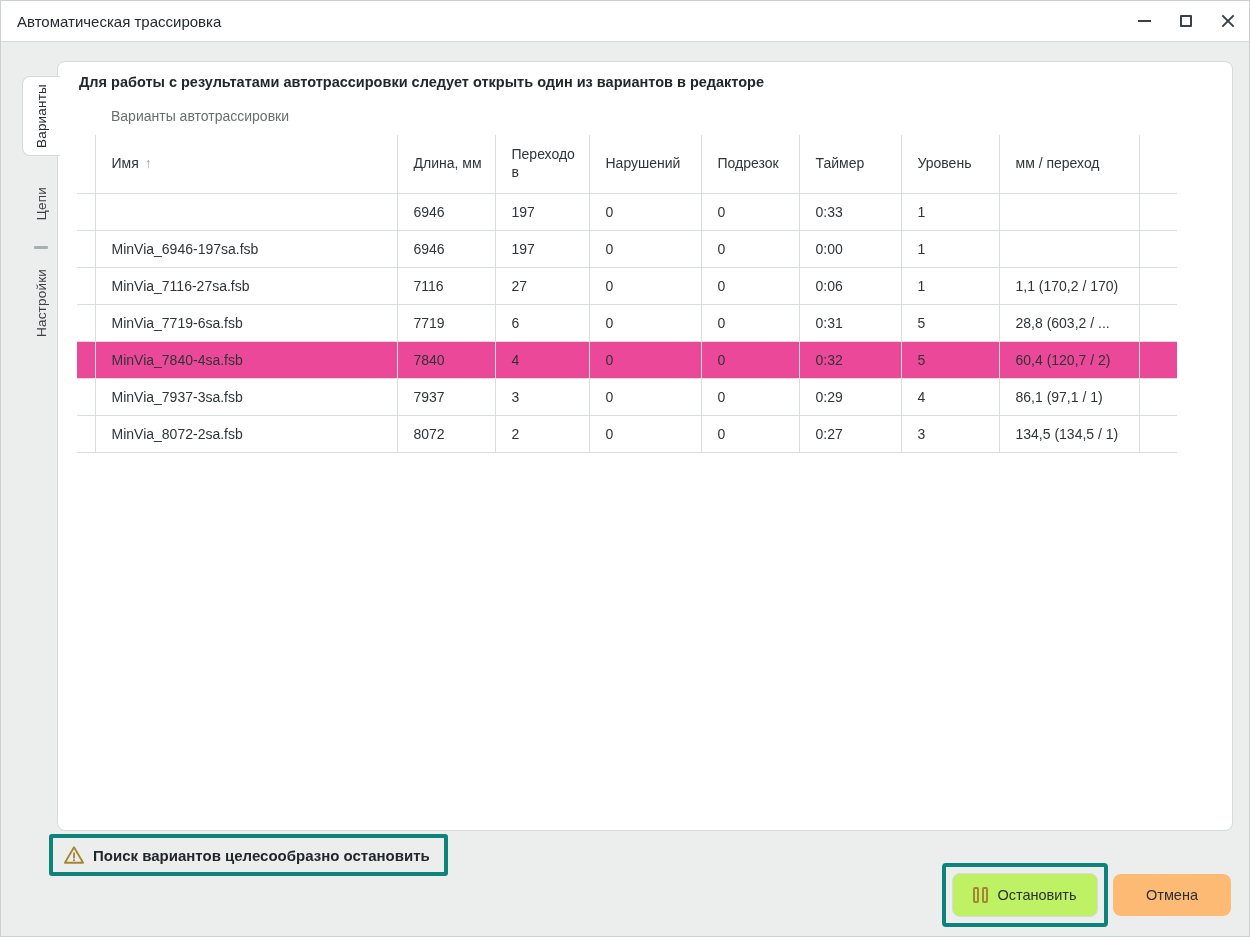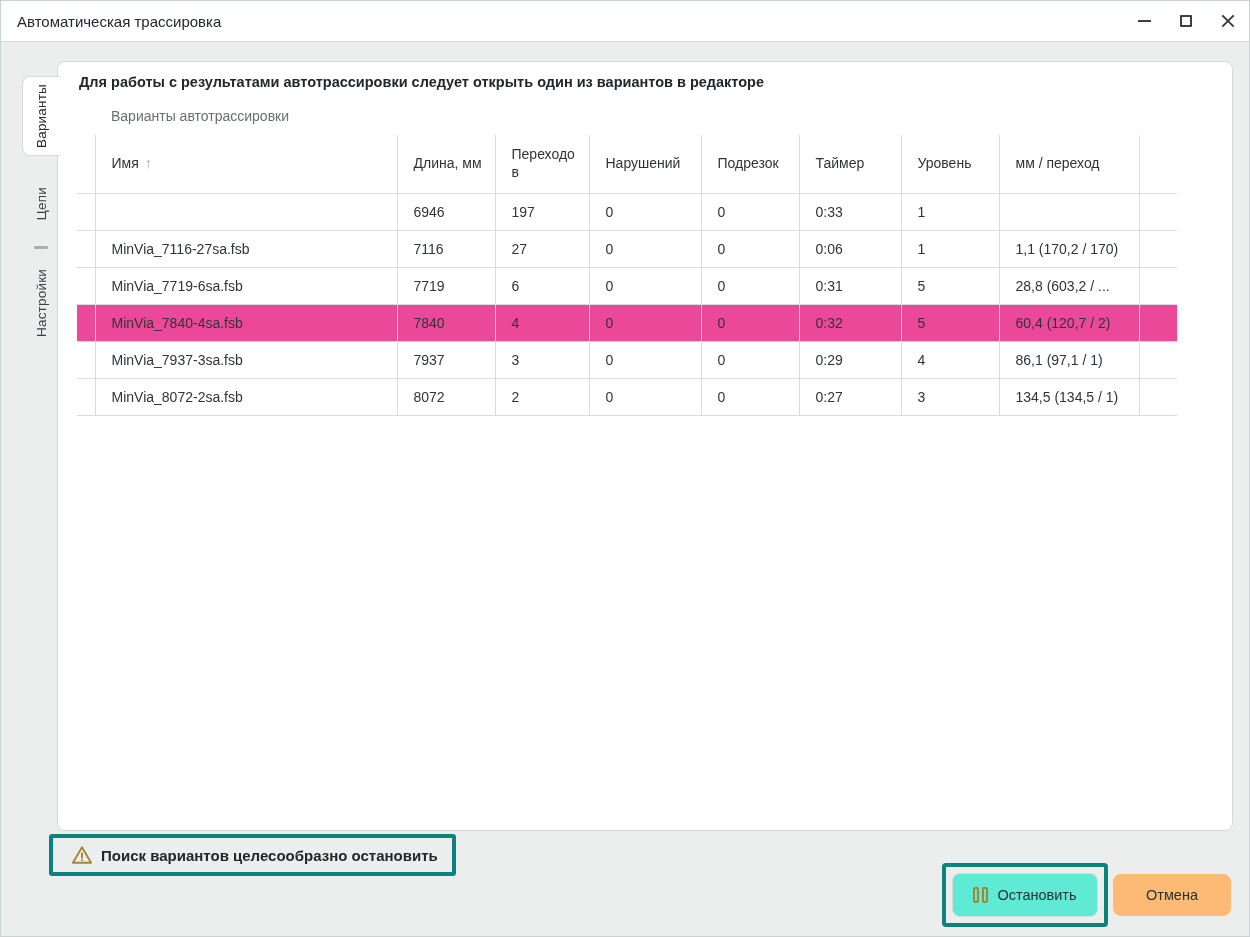--- a/index.html
+++ b/index.html
@@ -109,40 +109,40 @@
     white-space: normal; overflow-wrap: anywhere; line-height: 1.25;
   }
   tbody td { height: 37px; }
   .sort-arrow { color: #9aa3a3; font-size: 14px; margin-left: 6px; }
   tr.selected td { background: #ec4899; }
 
   
   .warn-box {
     position: absolute; left: 48px; top: 833px;
     border: 4px solid #0e837c; border-radius: 3px;
-    padding: 7px 14px 7px 18px;
+    padding: 7px 14px 7px 10px;
     display: flex; align-items: center; gap: 8px;
     background: transparent;
   }
   .warn-text { font-size: 15px; font-weight: bold; color: #22272b; }
   .warn-tri { width: 22px; height: 20px; display: block; }
 
   .stop-annotation {
     position: absolute; left: 941px; top: 862px; width: 166px; height: 64px;
     border: 4px solid #0e837c; border-radius: 4px;
     display: flex; align-items: center; justify-content: center;
   }
   .btn {
     border-radius: 8px; font-size: 14.5px; color: #2b3034;
     display: flex; align-items: center; justify-content: center;
     cursor: default; font-family: inherit;
   }
   .btn-stop {
     width: 146px; height: 44px;
-    background: #5eead4; border: 1px solid #d6dbdb;
+    background: #bef264; border: 1px solid #d6dbdb;
     gap: 9px;
   }
   .btn-cancel {
     position: absolute; left: 1112px; top: 873px; width: 118px; height: 42px;
     background: #fdba74; border: none;
   }
   .pause-icon { display: flex; gap: 3px; }
   .pause-icon span {
     width: 6px; height: 16px;
     border: 2px solid #a3862e; border-radius: 2px;
@@ -223,20 +223,32 @@
             <td>197</td>
             <td>0</td>
             <td>0</td>
             <td>0:33</td>
             <td>1</td>
             <td></td>
             <td></td>
           </tr>
           <tr>
             <td class="c-sel"></td>
+            <td>MinVia_6946-197sa.fsb</td>
+            <td>6946</td>
+            <td>197</td>
+            <td>0</td>
+            <td>0</td>
+            <td>0:00</td>
+            <td>1</td>
+            <td></td>
+            <td></td>
+          </tr>
+          <tr>
+            <td class="c-sel"></td>
             <td>MinVia_7116-27sa.fsb</td>
             <td>7116</td>
             <td>27</td>
             <td>0</td>
             <td>0</td>
             <td>0:06</td>
             <td>1</td>
             <td>1,1 (170,2 / 170)</td>
             <td></td>
           </tr>

